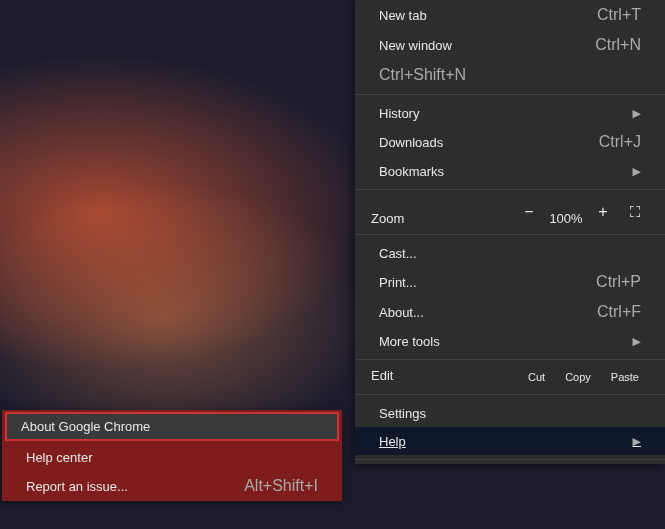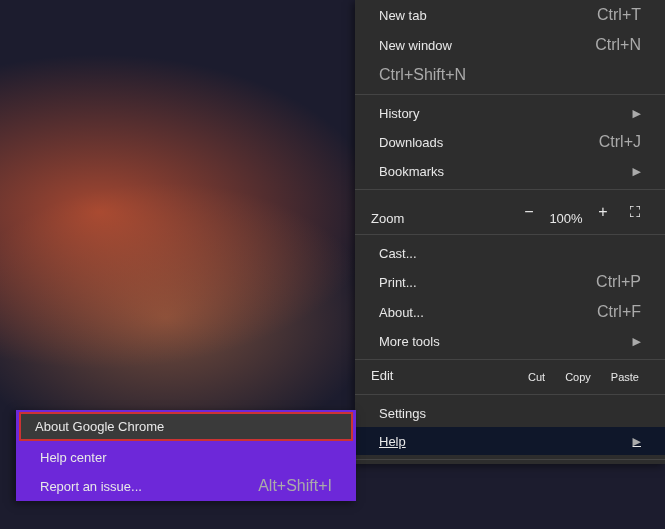--- a/index.html
+++ b/index.html
@@ -112,23 +112,23 @@
       color: #e8e8e8;
       cursor: pointer;
       border-radius: 3px;
       font-size: 11px;
     }
 
     
     .submenu {
       position: absolute;
       top: 410px;
-      left: 16px;
+      left: 2px;
       width: 340px;
-      background: #6d28d9;
+      background: #7f1d1d;
       box-shadow: -2px 2px 8px rgba(0,0,0,0.5);
     }
     .submenu .menu-item.highlighted {
       background: #3a3a3a;
       border: 1.5px solid #e05555;
       margin: 1px 2px;
       padding: 5px 14px;
     }
   </style>
 </head>

